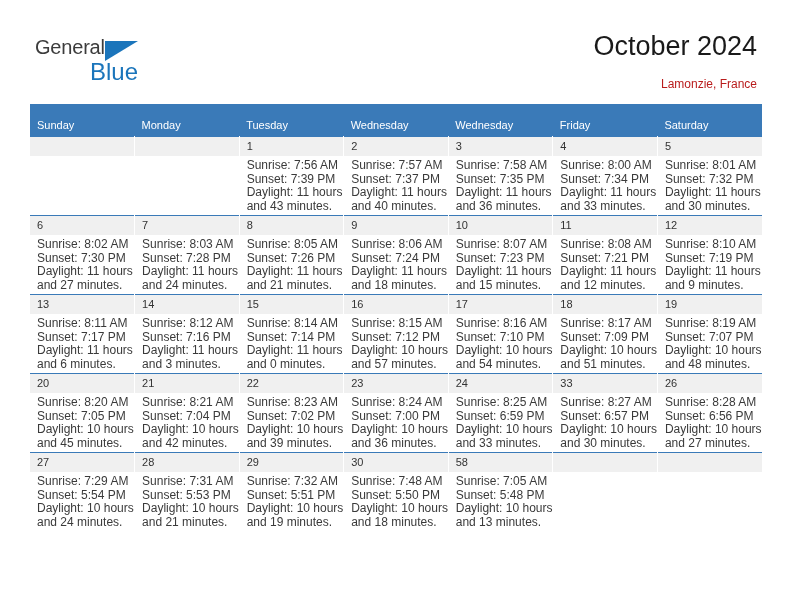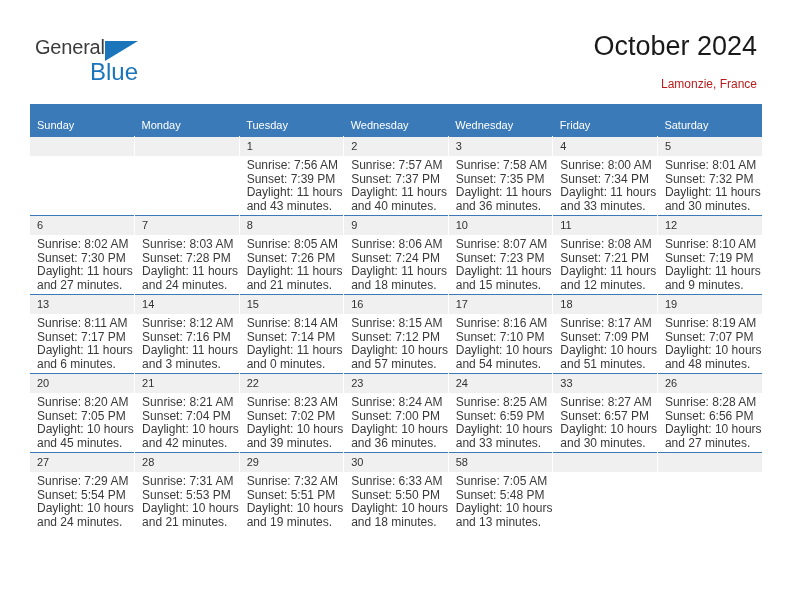--- a/index.html
+++ b/index.html
@@ -434,21 +434,21 @@
             <div class="lines">
               <div>Sunrise: 7:32 AM</div>
               <div>Sunset: 5:51 PM</div>
               <div>Daylight: 10 hours</div>
               <div>and 19 minutes.</div>
             </div>
           </td>
           <td>
             <span class="daynum">30</span>
             <div class="lines">
-              <div>Sunrise: 6:33 AM</div>
+              <div>Sunrise: 7:48 AM</div>
               <div>Sunset: 5:50 PM</div>
               <div>Daylight: 10 hours</div>
               <div>and 18 minutes.</div>
             </div>
           </td>
           <td>
             <span class="daynum">58</span>
             <div class="lines">
               <div>Sunrise: 7:05 AM</div>
               <div>Sunset: 5:48 PM</div>

